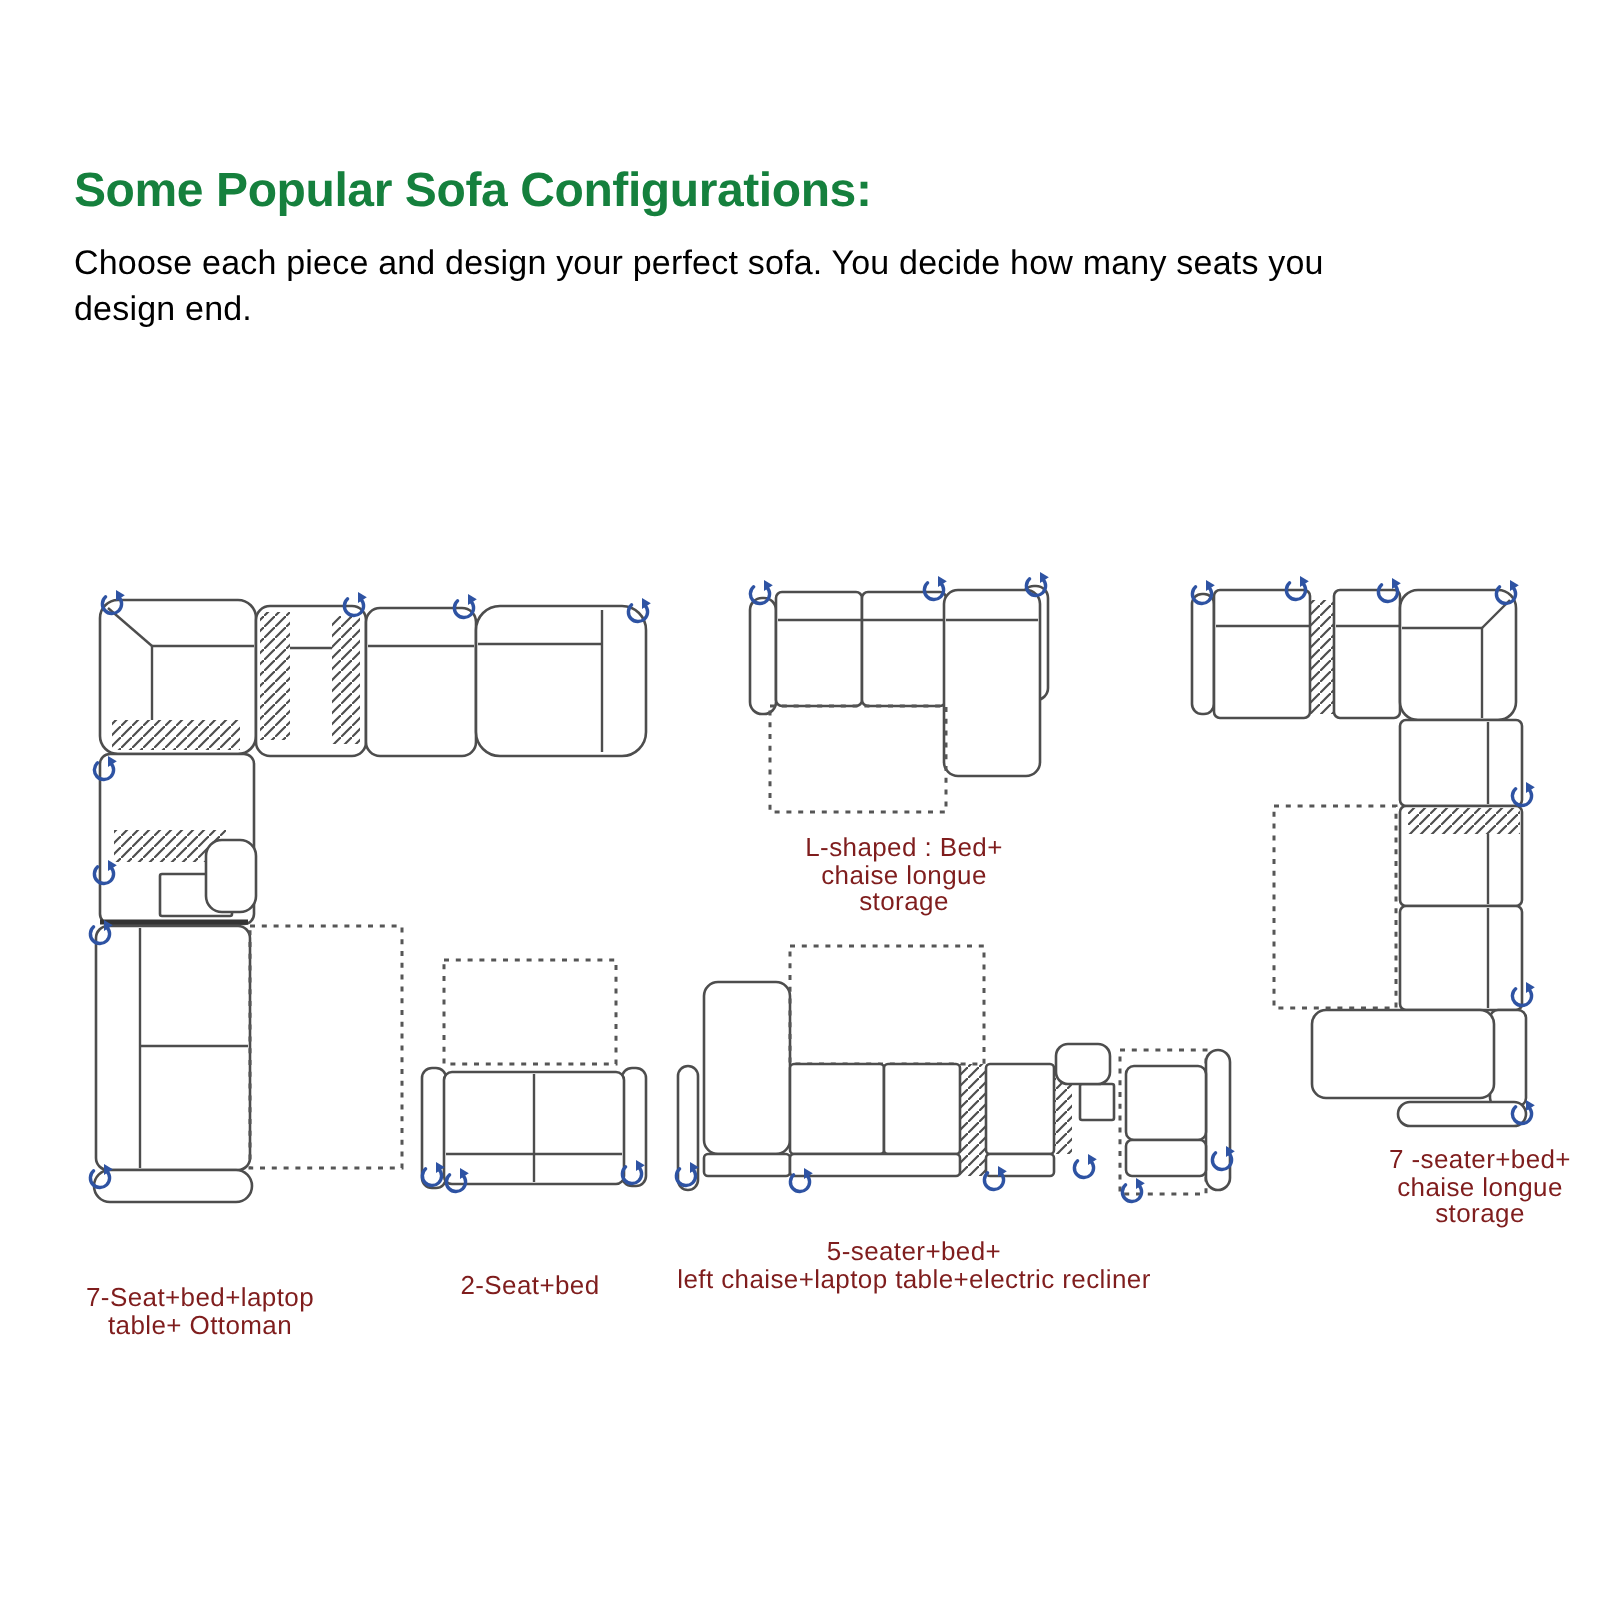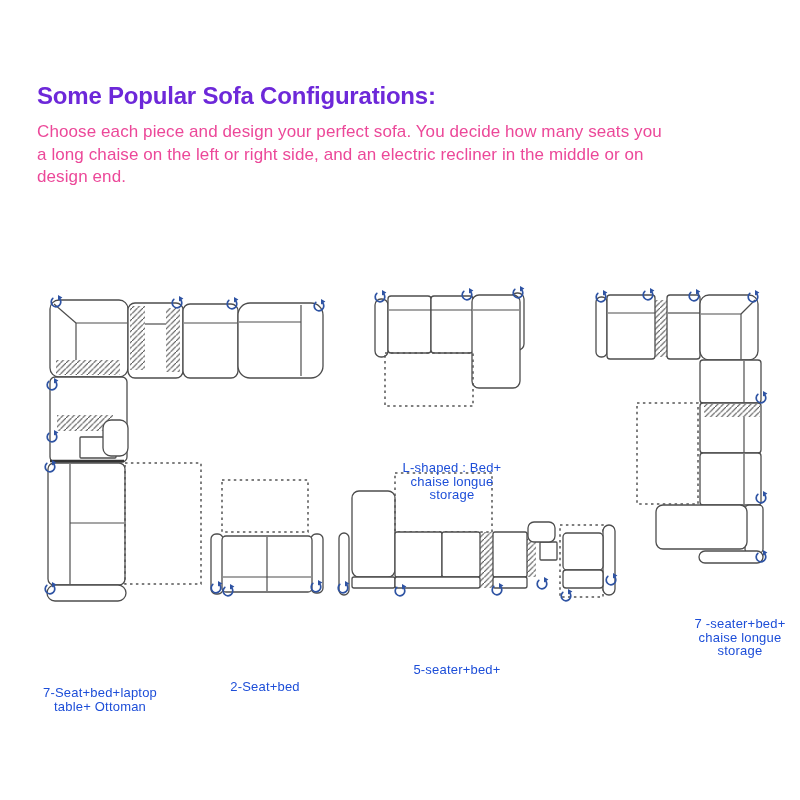--- a/index.html
+++ b/index.html
@@ -2,49 +2,48 @@
 <html><head>
 <meta charset="utf-8">
 <style>
   html,body{margin:0;padding:0;background:#ffffff;}
   .stage{
     position:relative;width:800px;height:800px;background:#ffffff;
     font-family:"Liberation Sans",sans-serif;overflow:hidden;margin:0 auto;
   }
   .heading{
     position:absolute;left:37px;top:82px;margin:0;
-    font-size:24px;font-weight:bold;letter-spacing:-0.2px;color:#6d28d9;
+    font-size:24px;font-weight:bold;letter-spacing:-0.2px;color:#15803d;
   }
   .intro{
-    position:absolute;left:37px;top:121px;color:#ec4899;
+    position:absolute;left:37px;top:121px;color:#000000;
     font-size:17px;line-height:22.5px;letter-spacing:0.1px;
   }
   .intro div{white-space:nowrap;}
   .cfg-svg{position:absolute;}
   .caption{
-    position:absolute;text-align:center;color:#1d4ed8;
-    font-size:13px;line-height:13.5px;letter-spacing:0.2px;margin-top:44px;
+    position:absolute;text-align:center;color:#7f1d1d;
+    font-size:13px;line-height:13.5px;letter-spacing:0.2px;
   }
   
   .piece{fill:#ffffff;stroke:#4d4d4d;stroke-width:1.3;}
   .ln{stroke:#4d4d4d;stroke-width:1.2;fill:none;}
   .thick{stroke:#333333;stroke-width:2.6;fill:none;}
   .dotted{fill:none;stroke:#565656;stroke-width:1.5;stroke-dasharray:2.5 3.4;}
   .hatchbox{stroke:none;}
 </style>
 </head>
 <body>
 
 <div class="stage">
 
   <h2 class="heading">Some Popular Sofa Configurations:</h2>
 
   <div class="intro">
     <div>Choose each piece and design your perfect sofa. You decide how many seats you</div>
-    <div>a long chaise on the left or right side, and an electric recliner in the middle or on</div>
     <div>design end.</div>
   </div>
 
   <svg width="0" height="0" style="position:absolute" aria-hidden="true">
     <defs>
       <pattern id="hatch" patternUnits="userSpaceOnUse" width="5.5" height="5.5">
         <line x1="0" y1="5.5" x2="5.5" y2="0" stroke="#4d4d4d" stroke-width="1.1"></line>
       </pattern>
       <g id="rot">
         <path d="M -3.2,-3.6 A 4.8,4.8 0 1 0 3.4,-3.4" fill="none" stroke="#2E53A3" stroke-width="1.7" stroke-linecap="round"></path>
@@ -213,20 +212,21 @@
   <div class="caption" style="left:212px;top:636px;width:106px">
     <div>2-Seat+bed</div>
   </div>
   <div class="caption" style="left:392px;top:417px;width:120px">
     <div>L-shaped : Bed+</div>
     <div>chaise longue</div>
     <div>storage</div>
   </div>
   <div class="caption" style="left:332px;top:619px;width:250px">
     <div>5-seater+bed+</div>
+    <div>left chaise+laptop table+electric recliner</div>
   </div>
   <div class="caption" style="left:680px;top:573px;width:120px">
     <div>7 -seater+bed+</div>
     <div>chaise longue</div>
     <div>storage</div>
   </div>
 
 </div>
 
 </body></html>

